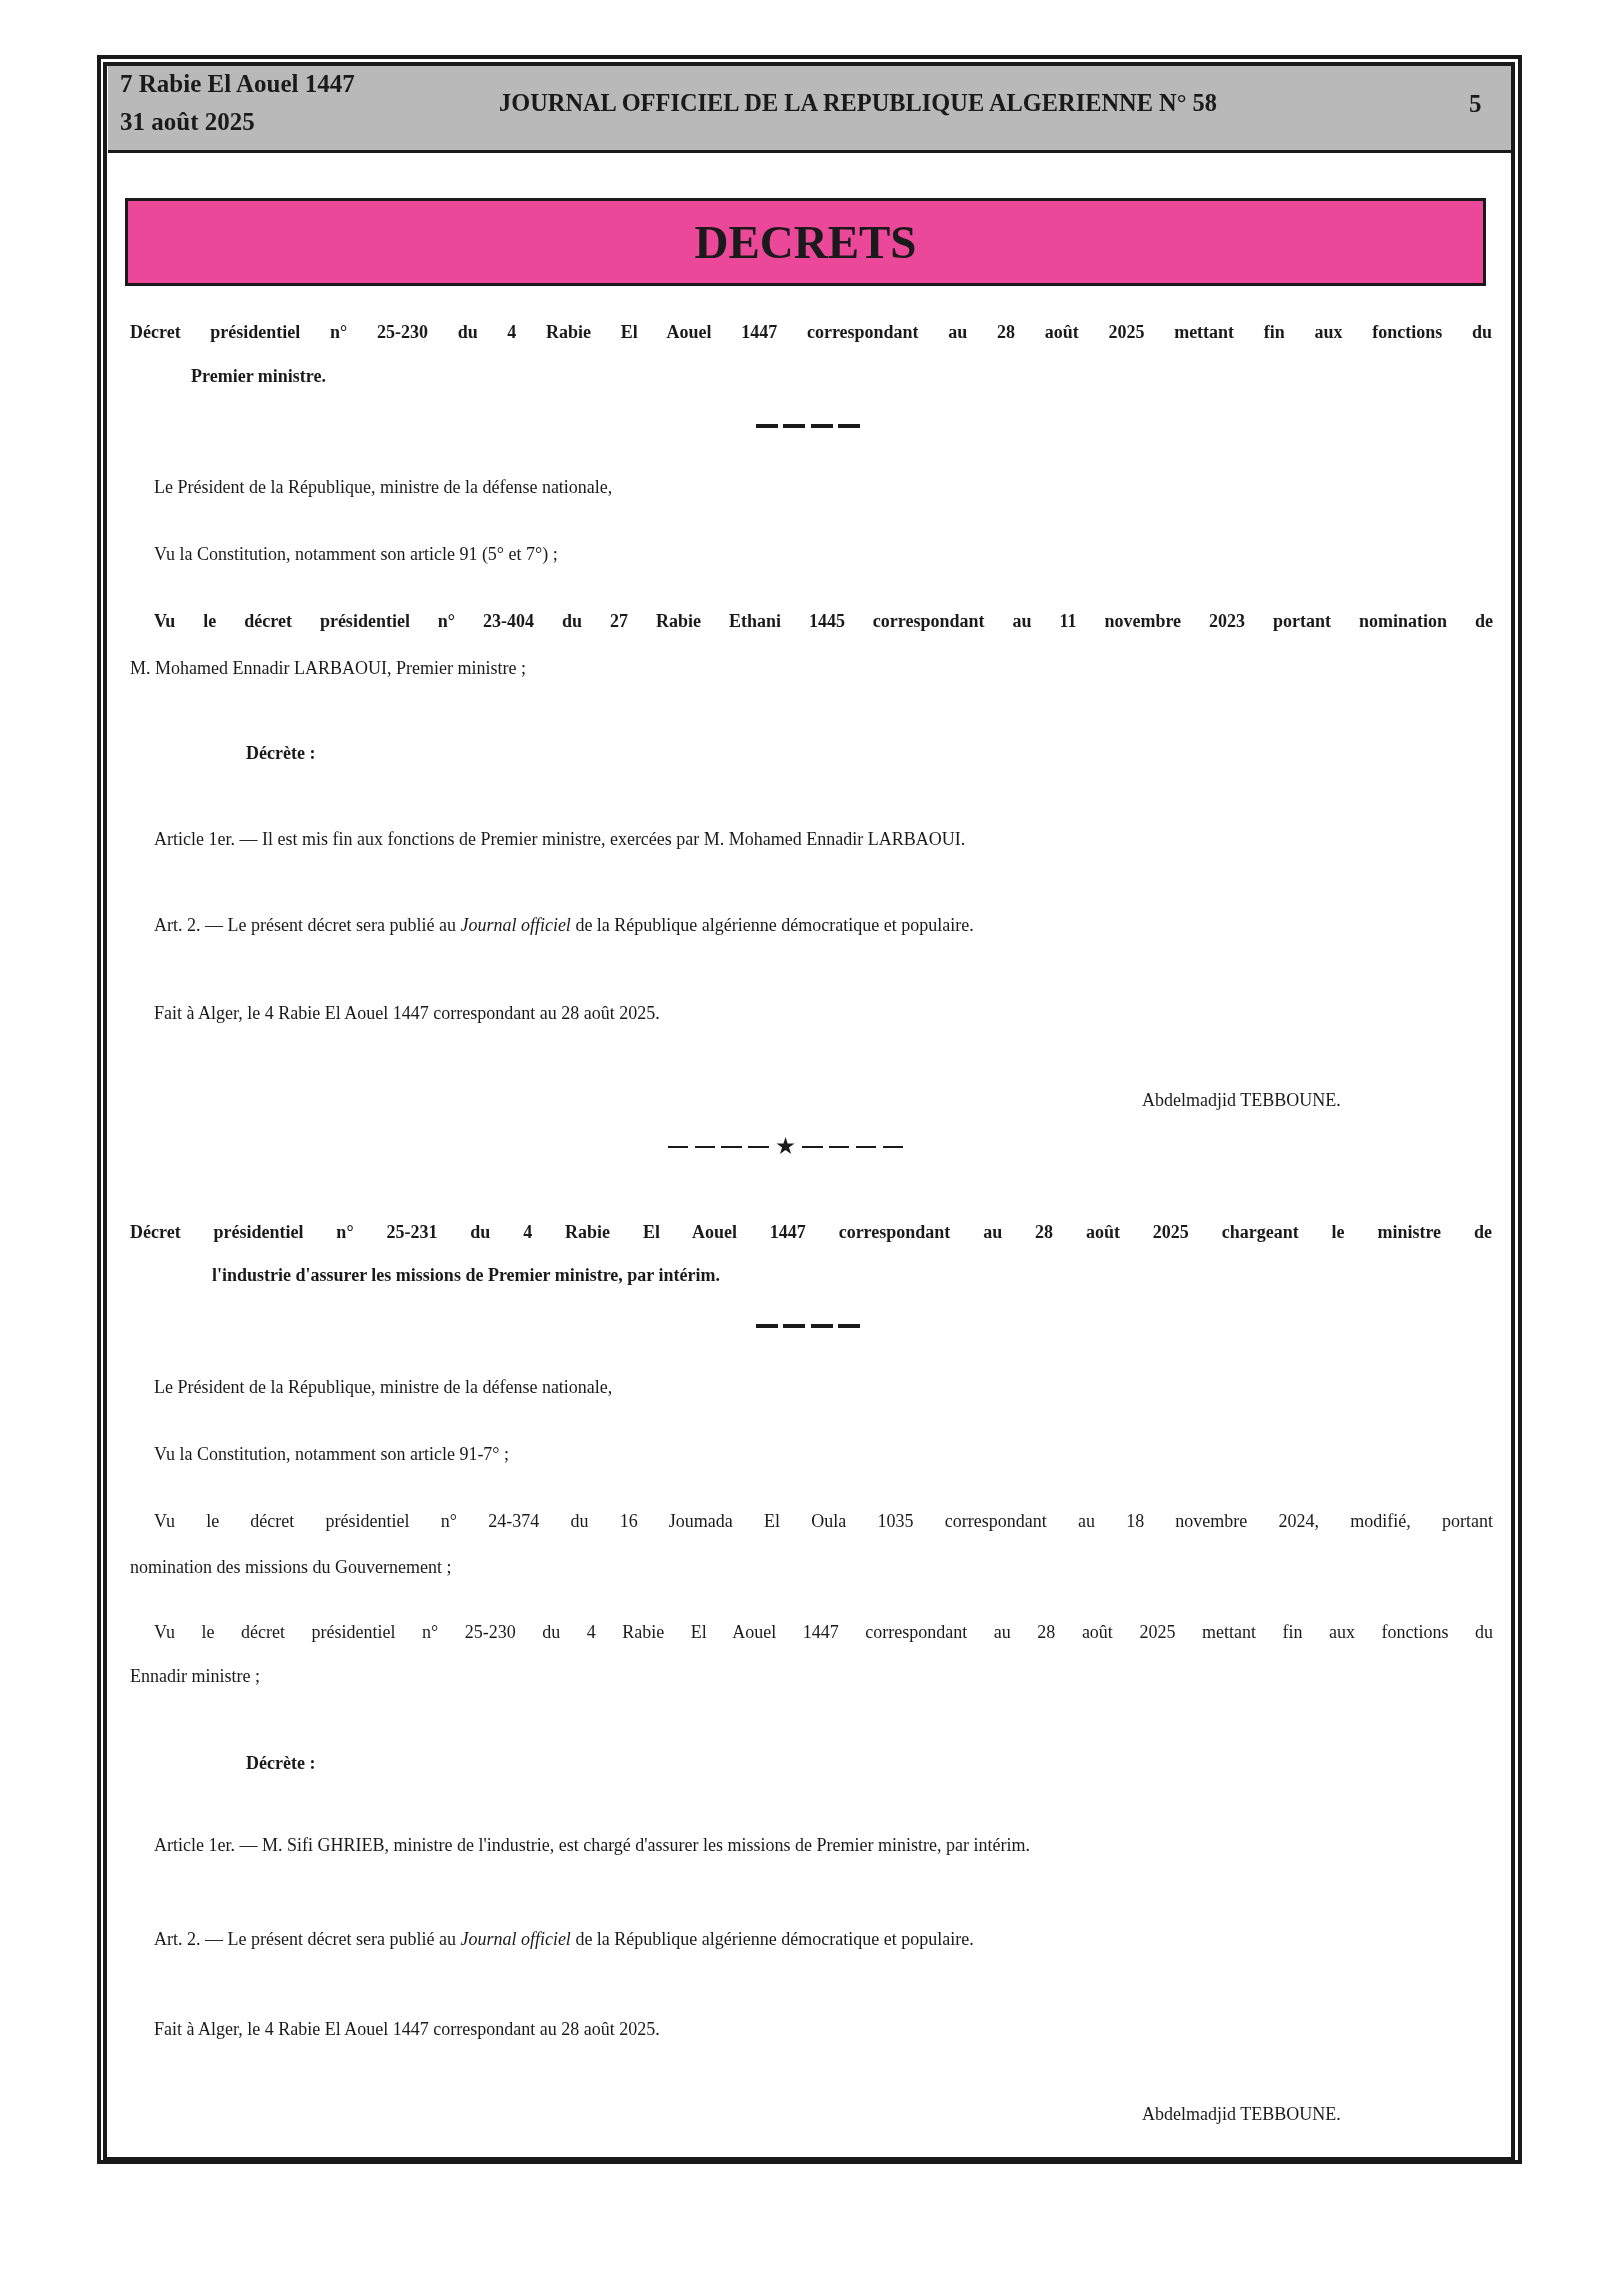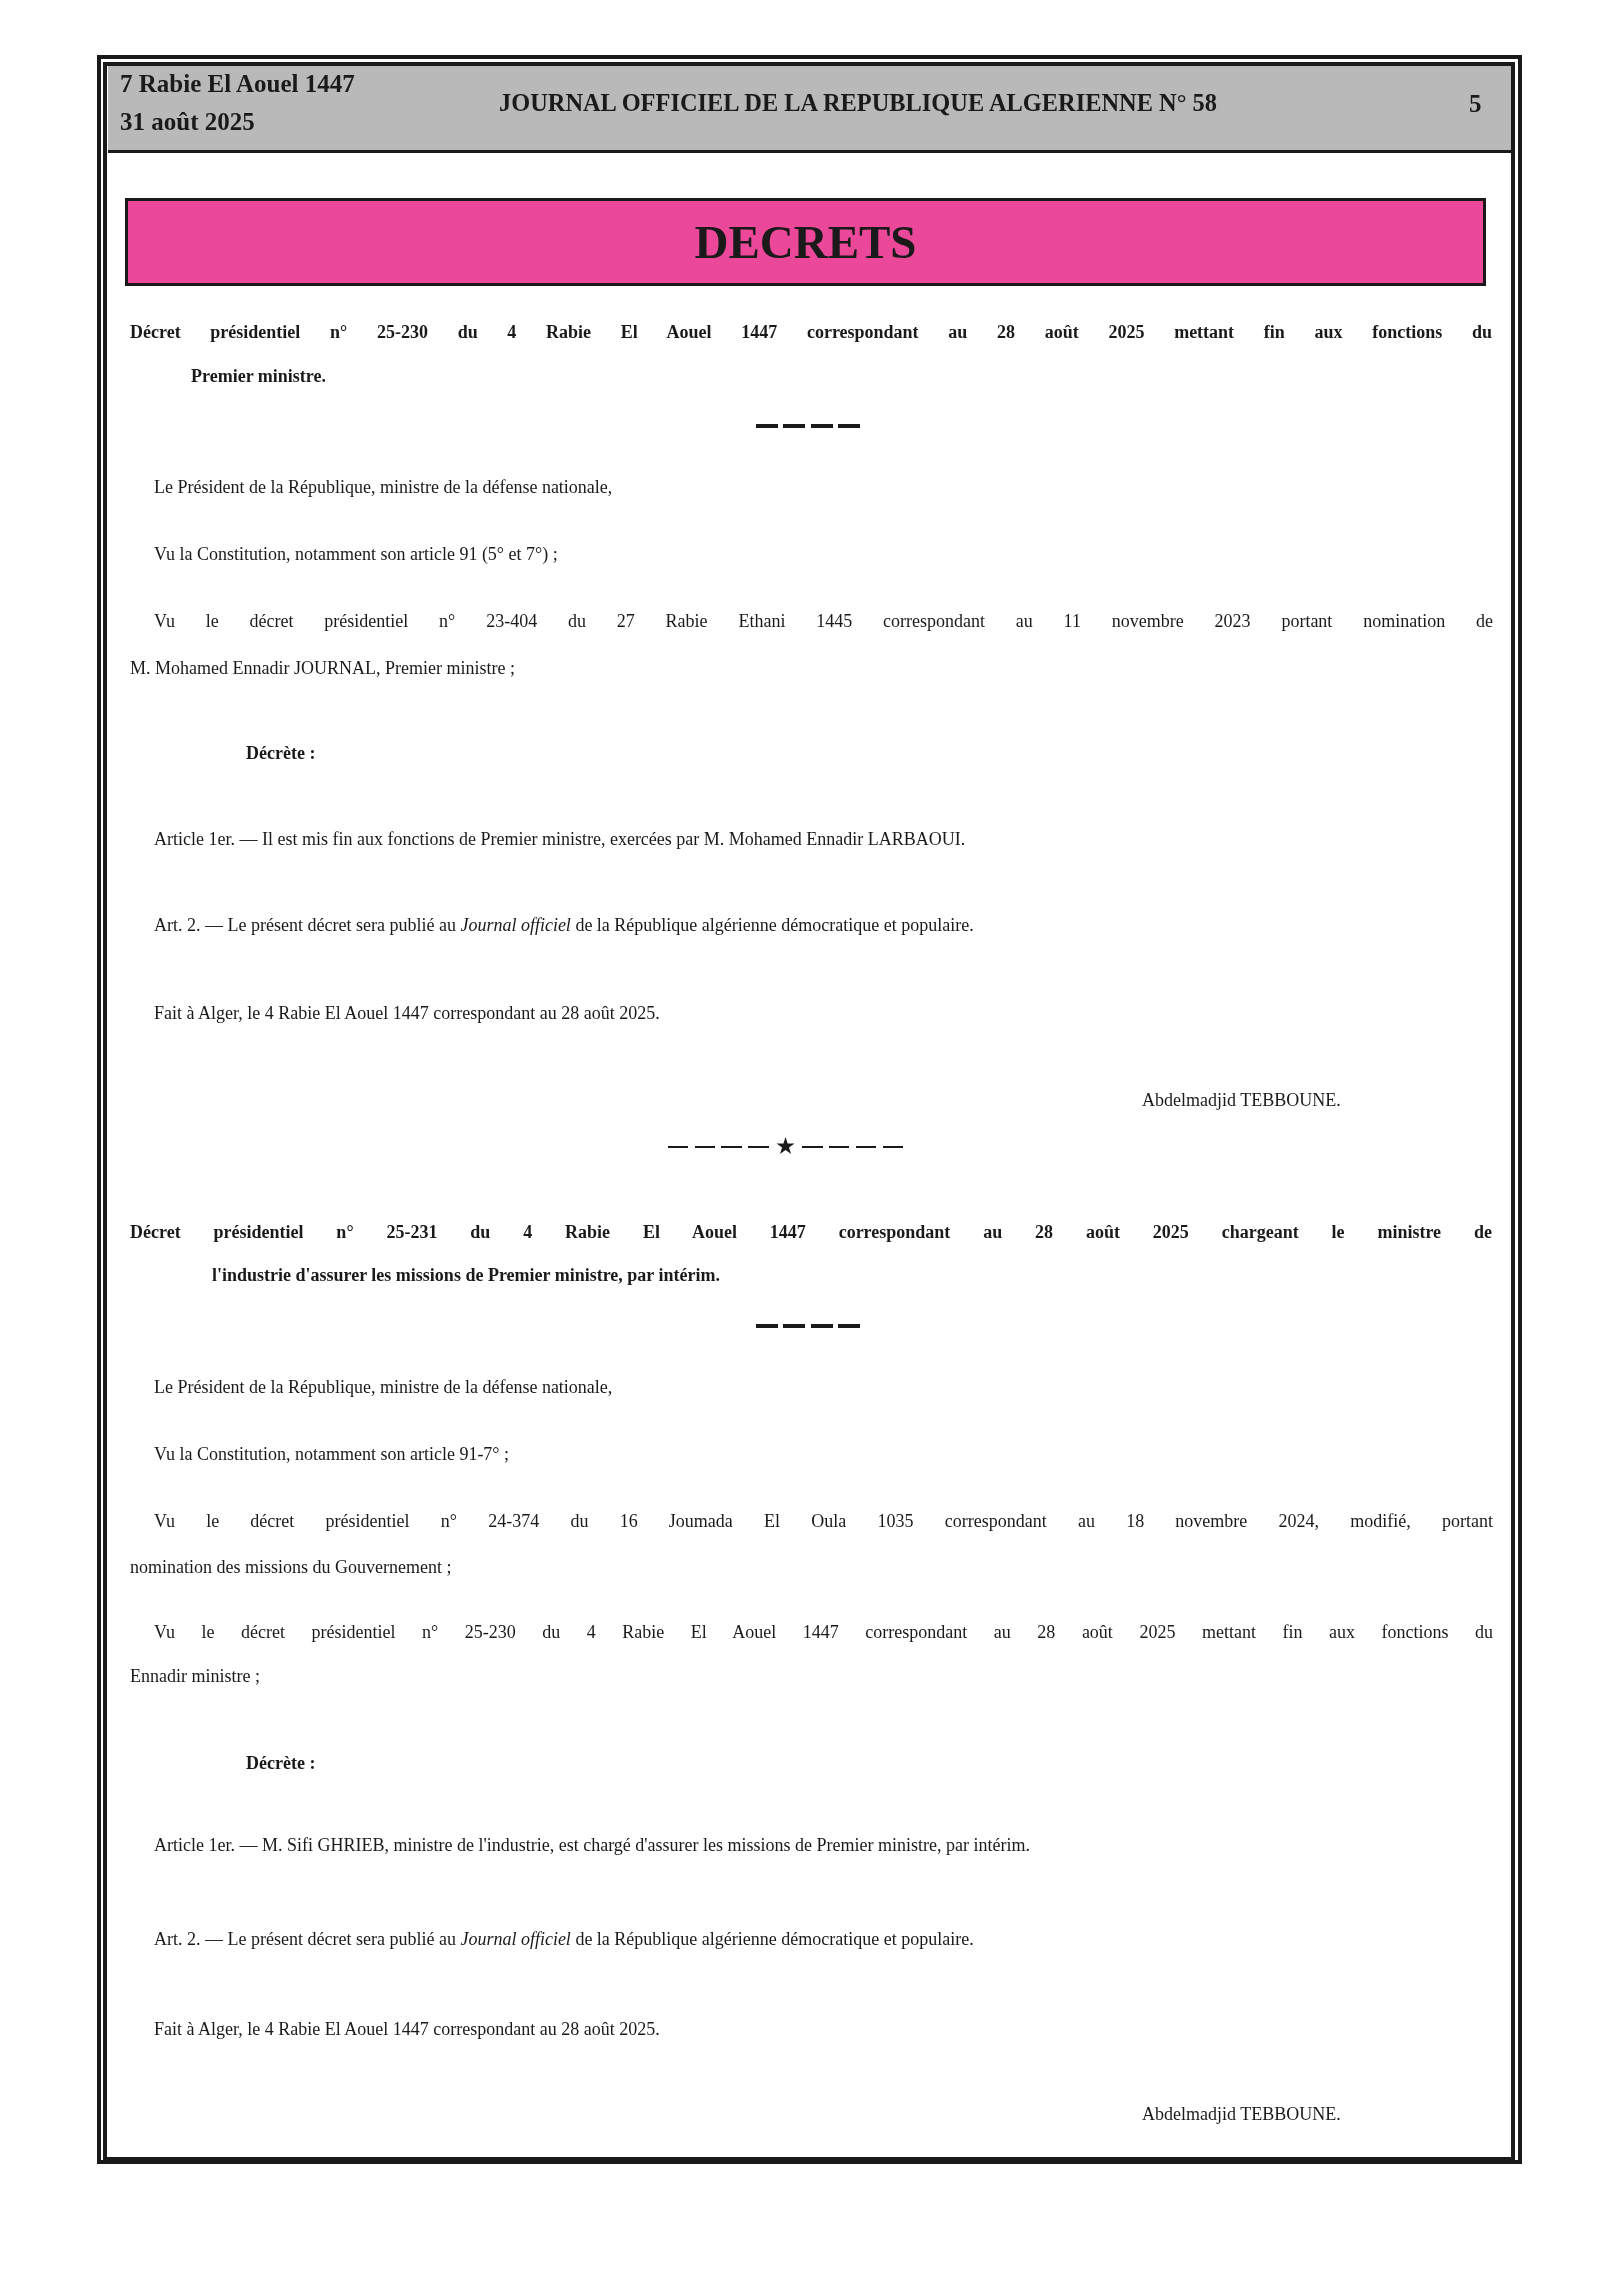--- a/index.html
+++ b/index.html
@@ -53,22 +53,22 @@
   <div class="line bold just" style="top:323px;">Décret présidentiel n° 25-230 du 4 Rabie El Aouel 1447 correspondant au 28 août 2025 mettant fin aux fonctions du</div>
   <div class="line bold ind2" style="top:367px;">Premier ministre.</div>
   <div class="dashes4">
       <span></span>
       <span></span>
       <span></span>
       <span></span>
     </div>
   <div class="line ind" style="top:478px;">Le Président de la République, ministre de la défense nationale,</div>
   <div class="line ind" style="top:545px;">Vu la Constitution, notamment son article 91 (5° et 7°) ;</div>
-  <div class="line just" style="top:612px; left:154px; width:1339px;">Vu le décret présidentiel n° 23-404 du 27 Rabie Ethani 1445 correspondant au 11 novembre 2023 portant nomination de</div>
-  <div class="line flush" style="top:659px;">M. Mohamed Ennadir JOURNAL, Premier ministre ;</div>
+  <div class="line just" style="top:612px; left:154px; width:1339px;font-weight:bold;">Vu le décret présidentiel n° 23-404 du 27 Rabie Ethani 1445 correspondant au 11 novembre 2023 portant nomination de</div>
+  <div class="line flush" style="top:659px;">M. Mohamed Ennadir LARBAOUI, Premier ministre ;</div>
   <div class="line bold dec" style="top:744px;">Décrète :</div>
   <div class="line ind" style="top:830px;">Article 1er. — Il est mis fin aux fonctions de Premier ministre, exercées par M. Mohamed Ennadir LARBAOUI.</div>
   <div class="line ind" style="top:916px;"><span>Art. 2. — Le présent décret sera publié au </span><i>Journal officiel</i><span> de la République algérienne démocratique et populaire.</span></div>
   <div class="line ind" style="top:1004px;">Fait à Alger, le 4 Rabie El Aouel 1447 correspondant au 28 août 2025.</div>
   <div class="line sig" style="top:1091px;">Abdelmadjid TEBBOUNE.</div>
 </div>
 
 <div class="star-sep">
   <span class="d"></span>
     <span class="d"></span>

